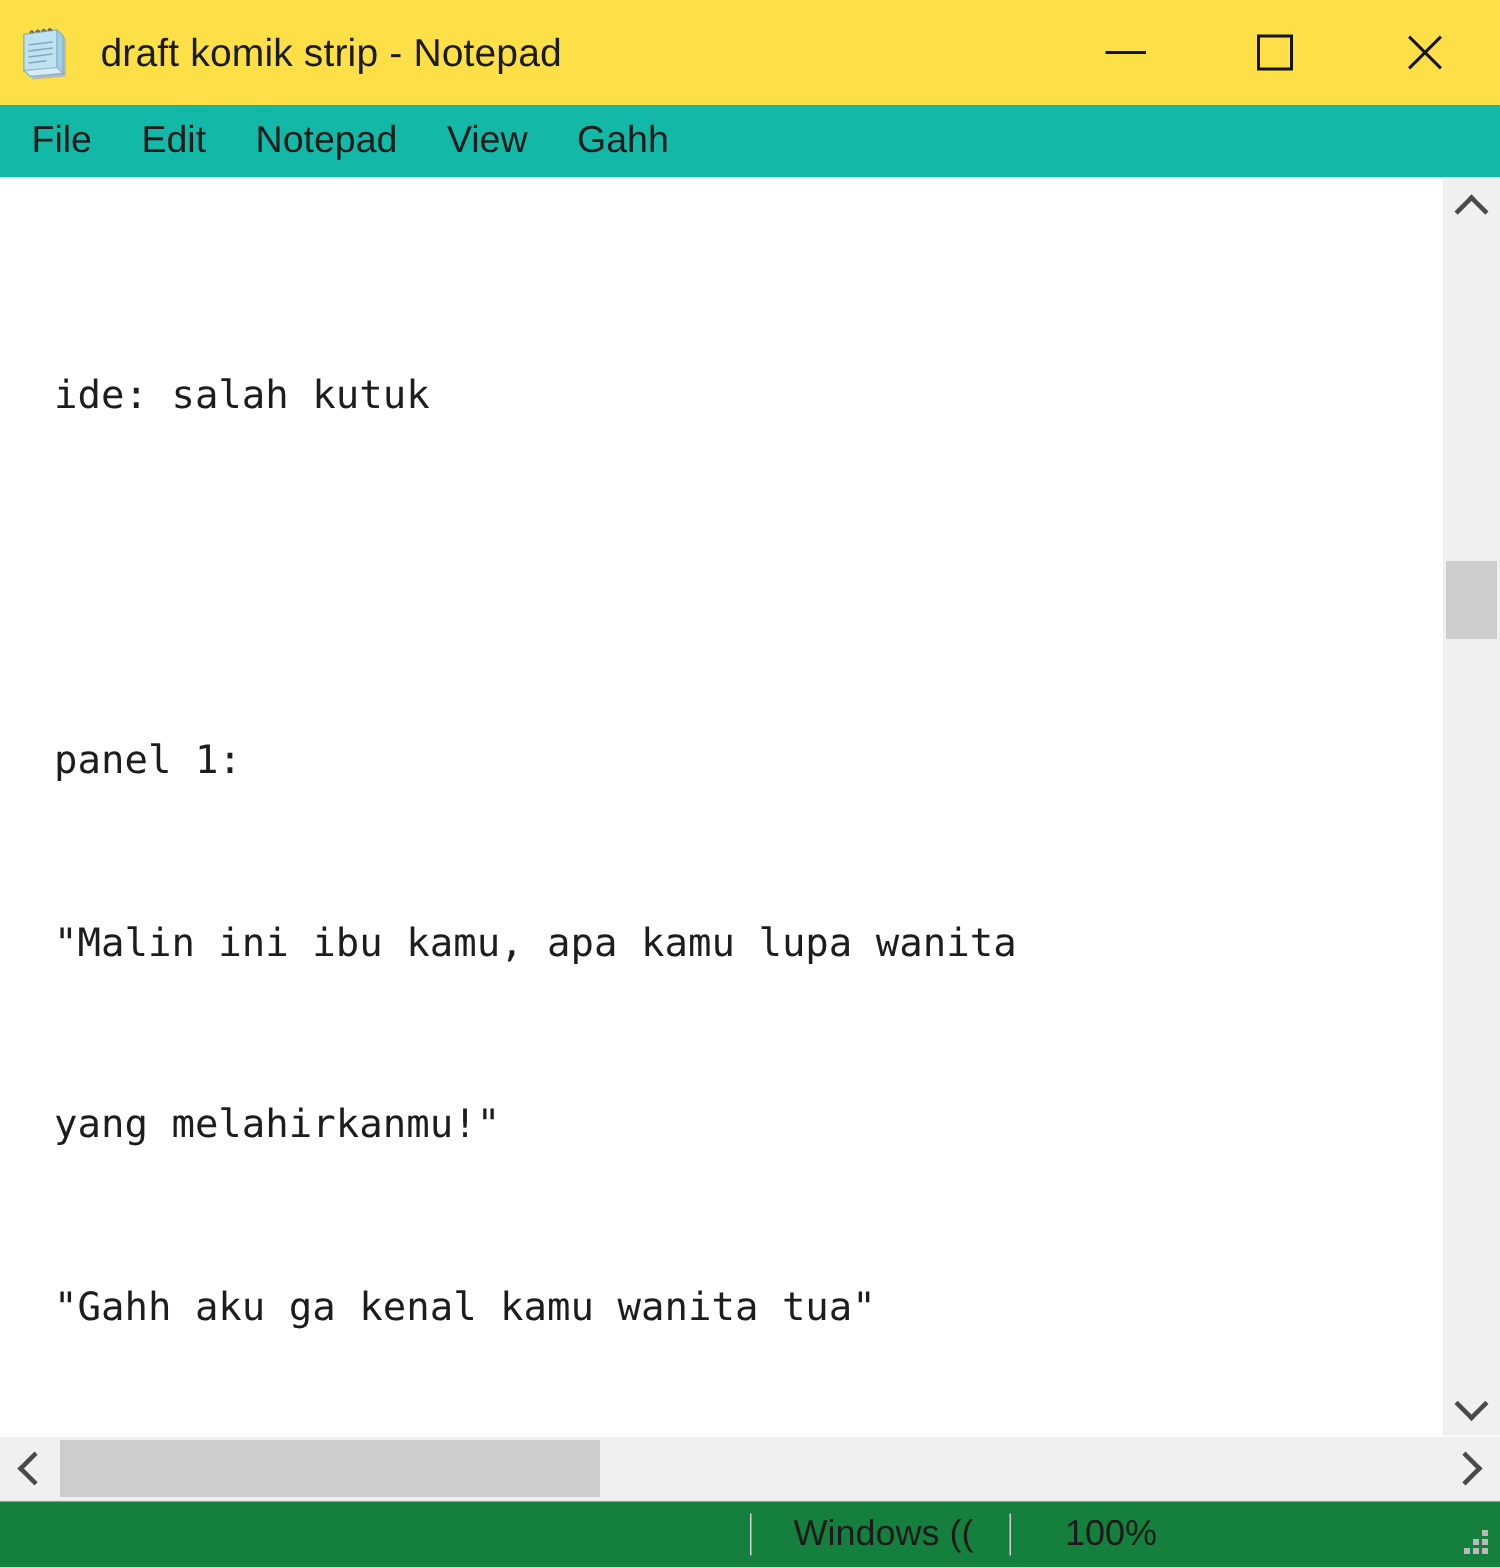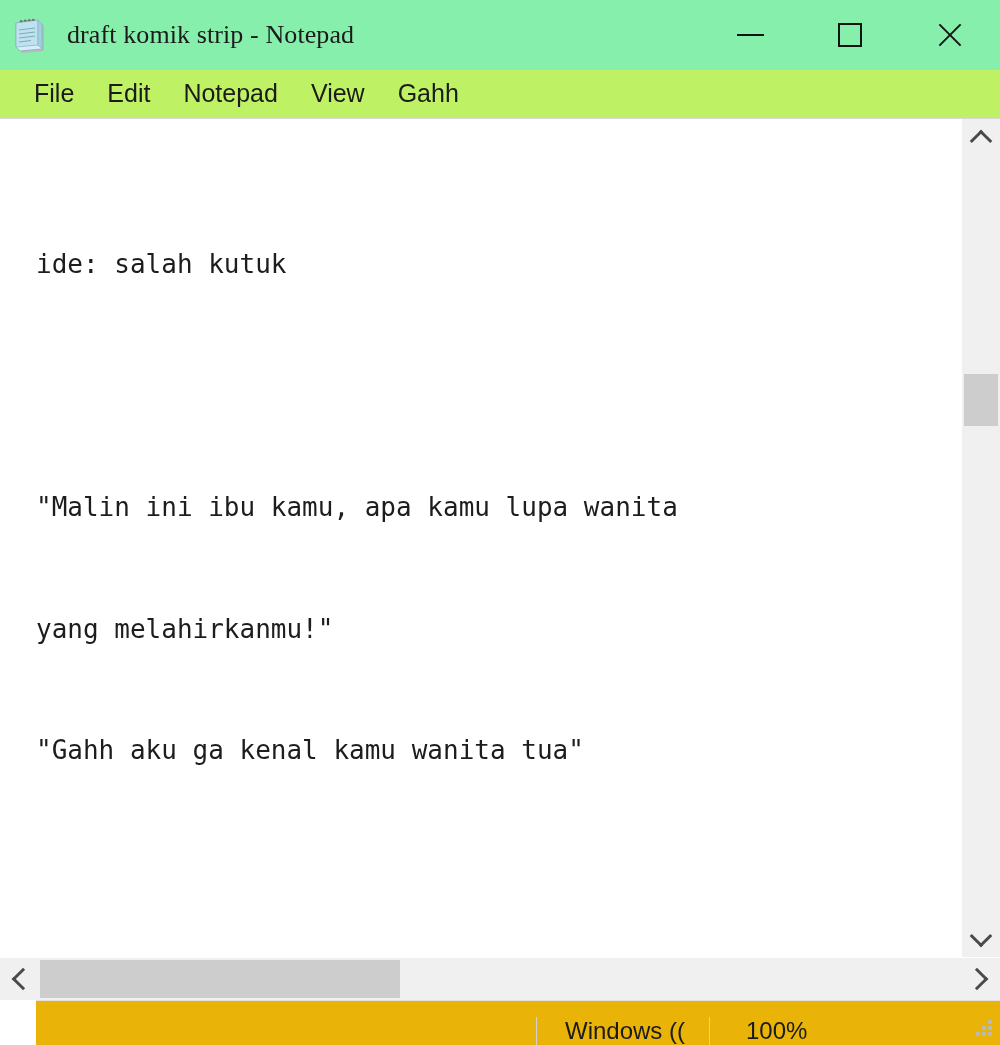--- a/index.html
+++ b/index.html
@@ -19,24 +19,23 @@
     background: #ffffff;
     display: flex;
     flex-direction: column;
   }
 
   
   #titlebar {
     position: relative;
     height: 70px;
     flex: 0 0 70px;
-    background: #86efac;
+    background: #fde047;
     display: flex;
     align-items: flex-start;
-    font-family: Liberation Serif, serif;
   }
 
   #title-left {
     display: flex;
     align-items: center;
     padding-left: 13px;
     height: 100%;
   }
 
   #app-icon {
@@ -103,22 +102,22 @@
   }
   .glyph-close::before { transform: rotate(45deg); }
   .glyph-close::after  { transform: rotate(-45deg); }
 
   
   #menubar {
     height: 48px;
     flex: 0 0 48px;
     display: flex;
     align-items: center;
-    padding-left: 23px;
-    background: #bef264;
+    padding-left: 10px;
+    background: #14b8a6;
     box-sizing: border-box;
   }
   .menu-item {
     font-size: 25px;
     color: #1b1b1b;
     padding: 4px 11px 6px 11px;
     margin-right: 11px;
     white-space: nowrap;
     cursor: default;
   }
@@ -219,27 +218,26 @@
     width: 360px;
     top: 2px;
     height: 38px;
     background: #cdcdcd;
   }
 
   
   #statusbar {
     flex: 0 0 45px;
     height: 45px;
-    background: #eab308;
+    background: #15803d;
     border-top: 1px solid #e2e2e2;
     display: flex;
-    align-items: flex-end;
-    position: relative;
-    box-sizing: border-box;
-    margin-left: 36px;
+    align-items: center;
+    position: relative;
+    box-sizing: border-box;
   }
   #status-spacer { width: 500px; flex: 0 0 500px; }
   .status-cell {
     border-left: 1px solid #d2d2d2;
     display: flex;
     align-items: center;
     box-sizing: border-box;
     padding-left: 28px;
     font-size: 24px;
     color: #1b1b1b;
@@ -318,20 +316,21 @@
     <div class="menu-item">Gahh</div>
   </div>
 
   <div id="client">
 
     <div id="edit-row">
 
       <div id="textarea">
         <div class="txt-line">ide: salah kutuk</div>
         <div class="txt-line"></div>
+        <div class="txt-line">panel 1:</div>
         <div class="txt-line">"Malin ini ibu kamu, apa kamu lupa wanita</div>
         <div class="txt-line">yang melahirkanmu!"</div>
         <div class="txt-line">"Gahh aku ga kenal kamu wanita tua"</div>
         
         
         
         
         
         
         

